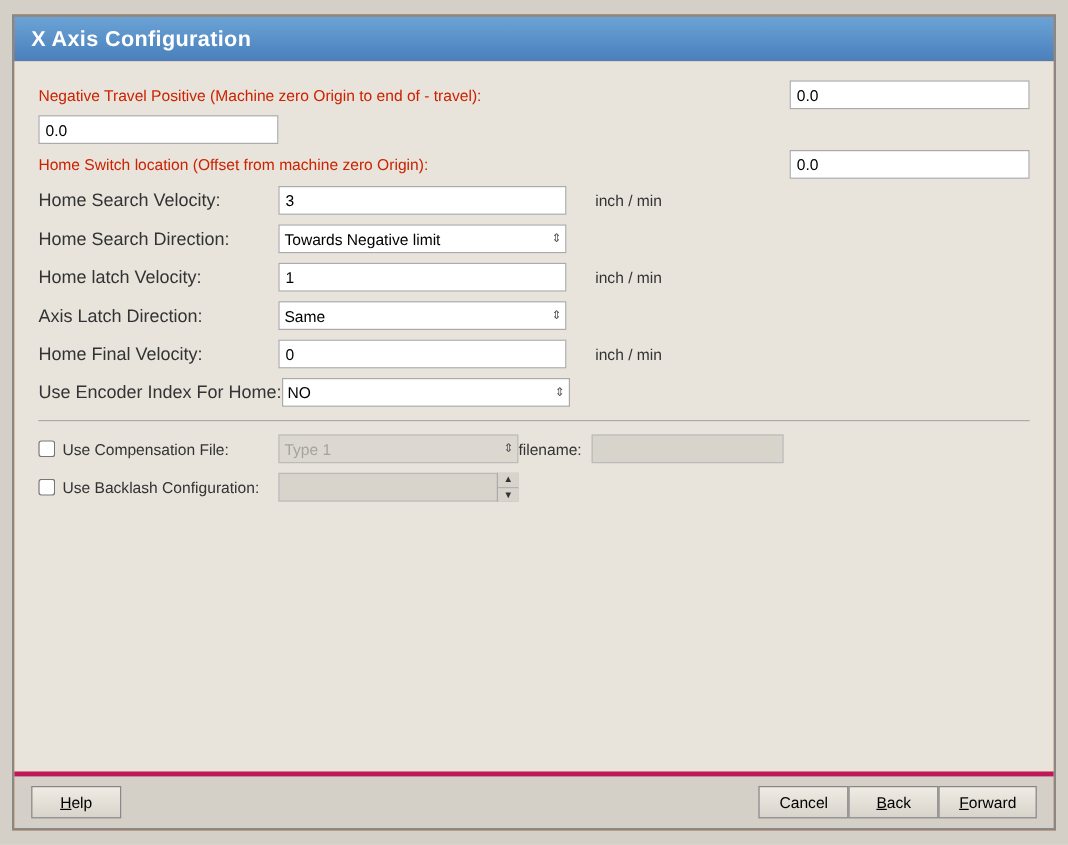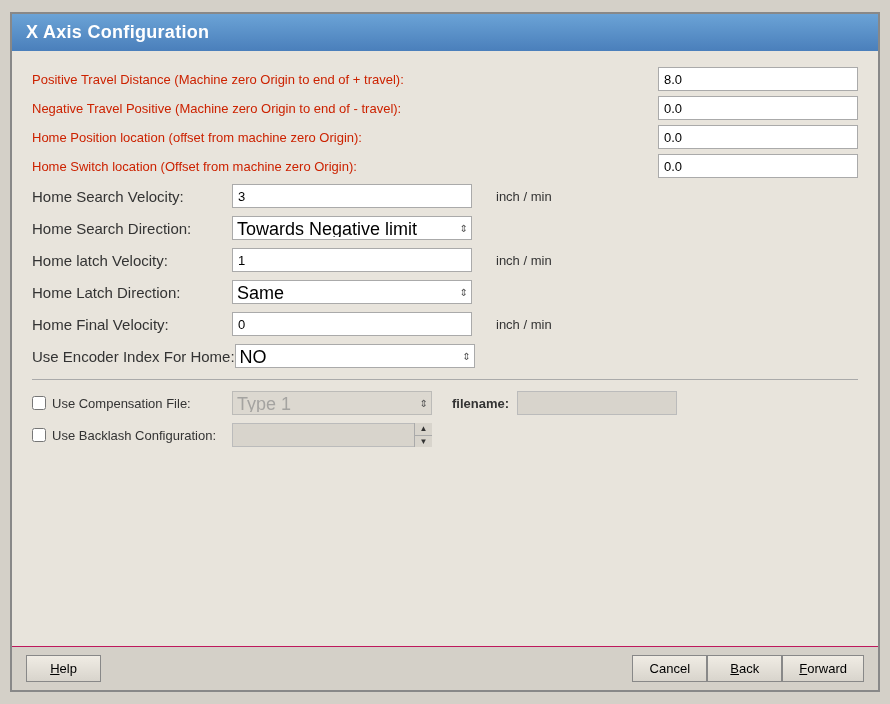--- a/index.html
+++ b/index.html
@@ -61,21 +61,21 @@
     }
     .form-row input[type="text"].disabled-input {
       background: #d8d4cc;
       color: #888;
       border: 1px solid #bbb;
     }
     .form-row select {
       border: 1px solid #aaa;
       background: white;
       padding: 2px 4px;
-      font-size: 18px;
+      font-size: 13px;
       height: 24px;
       width: 240px;
       outline: none;
       appearance: none;
       -webkit-appearance: none;
     }
     .select-wrapper {
       position: relative;
       width: 240px;
     }
@@ -111,23 +111,21 @@
       gap: 6px;
       color: #333;
       min-width: 200px;
     }
     .checkbox-label input[type="checkbox"] {
       width: 14px;
       height: 14px;
     }
     .filename-label {
       color: #333;
-      margin-left: 20px;
       margin-right: 8px;
-      font-weight: bold;
     }
     .spinbox-wrapper {
       position: relative;
       width: 240px;
     }
     .spinbox-wrapper input {
       width: 100%;
       padding-right: 18px;
     }
     .spinbox-wrapper .spin-buttons {
@@ -151,21 +149,21 @@
       display: flex;
       align-items: center;
       justify-content: center;
       color: #333;
     }
     .spinbox-wrapper .spin-buttons button:last-child {
       border-bottom: none;
     }
     .footer {
       background: #d4d0c8;
-      border-top: 1px solid #be185d;
+      border-top: 4px solid #be185d;
       padding: 8px 14px;
       display: flex;
       align-items: center;
       justify-content: space-between;
     }
     .footer-left {
       display: flex;
       gap: 8px;
     }
     .footer-right {
@@ -211,29 +209,24 @@
 <body>
 
 <div class="window">
   <div class="title-bar">
     <span>X Axis Configuration</span>
   </div>
   <div class="content">
 
     <div class="top-fields" id="top-fields-container">
         <div class="top-row">
-    <span class="label">Positive Travel Distance  (Machine zero Origin to end of + travel):</span>
-    <input type="text" value="8.0" style="width: 200px;">
-  </div>
-        <div class="top-row">
     <span class="label">Negative Travel Positive  (Machine zero Origin to end of - travel):</span>
     <input type="text" value="0.0" style="width: 200px;">
   </div>
         <div class="top-row">
-    <span class="label">Home Position location   (offset from machine zero Origin):</span>
     <input type="text" value="0.0" style="width: 200px;">
   </div>
         <div class="top-row">
     <span class="label">Home Switch location   (Offset from machine zero Origin):</span>
     <input type="text" value="0.0" style="width: 200px;">
   </div>
       </div>
 
     <div class="form-section" id="form-rows-container">
         <div class="form-row">
@@ -244,21 +237,21 @@
         <div class="form-row">
           <span class="label-dark">Home Search Direction:</span>
           <div class="select-wrapper"><select><option>Towards Negative limit</option><option>Towards Positive limit</option></select></div>
         </div>
         <div class="form-row">
           <span class="label-dark">Home latch Velocity:</span>
           <input type="text" value="1" style="width: 240px;">
           <span class="unit-label">inch / min</span>
         </div>
         <div class="form-row">
-          <span class="label-dark">Home Latch Direction:</span>
+          <span class="label-dark">Axis Latch Direction:</span>
           <div class="select-wrapper"><select><option>Same</option><option>Opposite</option></select></div>
         </div>
         <div class="form-row">
           <span class="label-dark">Home Final Velocity:</span>
           <input type="text" value="0" style="width: 240px;">
           <span class="unit-label">inch / min</span>
         </div>
         <div class="form-row">
           <span class="label-dark">Use Encoder Index For Home:</span>
           <div class="select-wrapper"><select><option>NO</option><option>YES</option></select></div>

